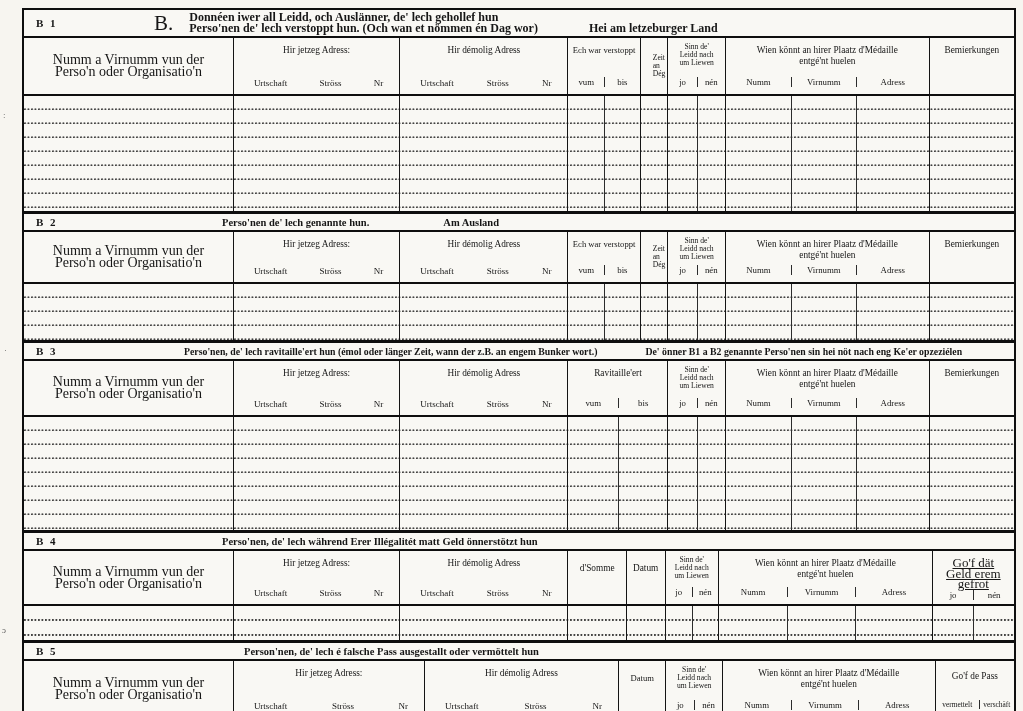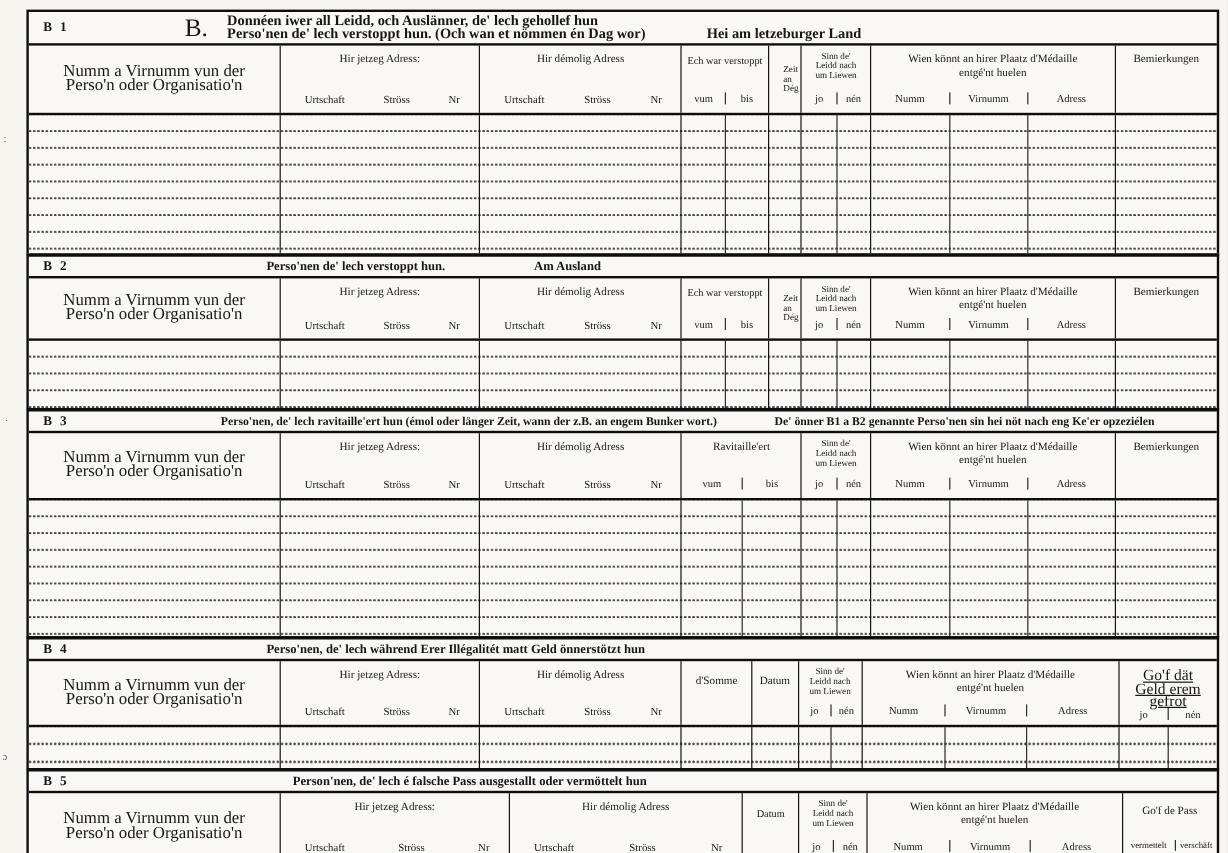--- a/index.html
+++ b/index.html
@@ -164,21 +164,21 @@
               <i class="w36"></i>
             </div>
           </div>
         <div class="bcell"></div>
       </div>
     </section>
 
     <section class="sec">
       <div class="titlebar tb-sm">
         <span class="sec-id">B 2</span>
-        <span class="ml-b2">Perso'nen de' lech verstoppt hun.</span>
+        <span class="ml-b2">Perso'nen de' lech genannte hun.</span>
         <span class="t-gap">Am Ausland</span>
       </div>
       <div class="hdr grid-std h50">
         <div class="hcell">
           <div class="name-lbl">Numm a Virnumm vun der Perso'n oder Organisatio'n</div>
         </div>
         <div class="hcell">
           <div class="top-label">Hir jetzeg Adress:</div>
           <div class="subplain">
             <span>Urtschaft</span>

